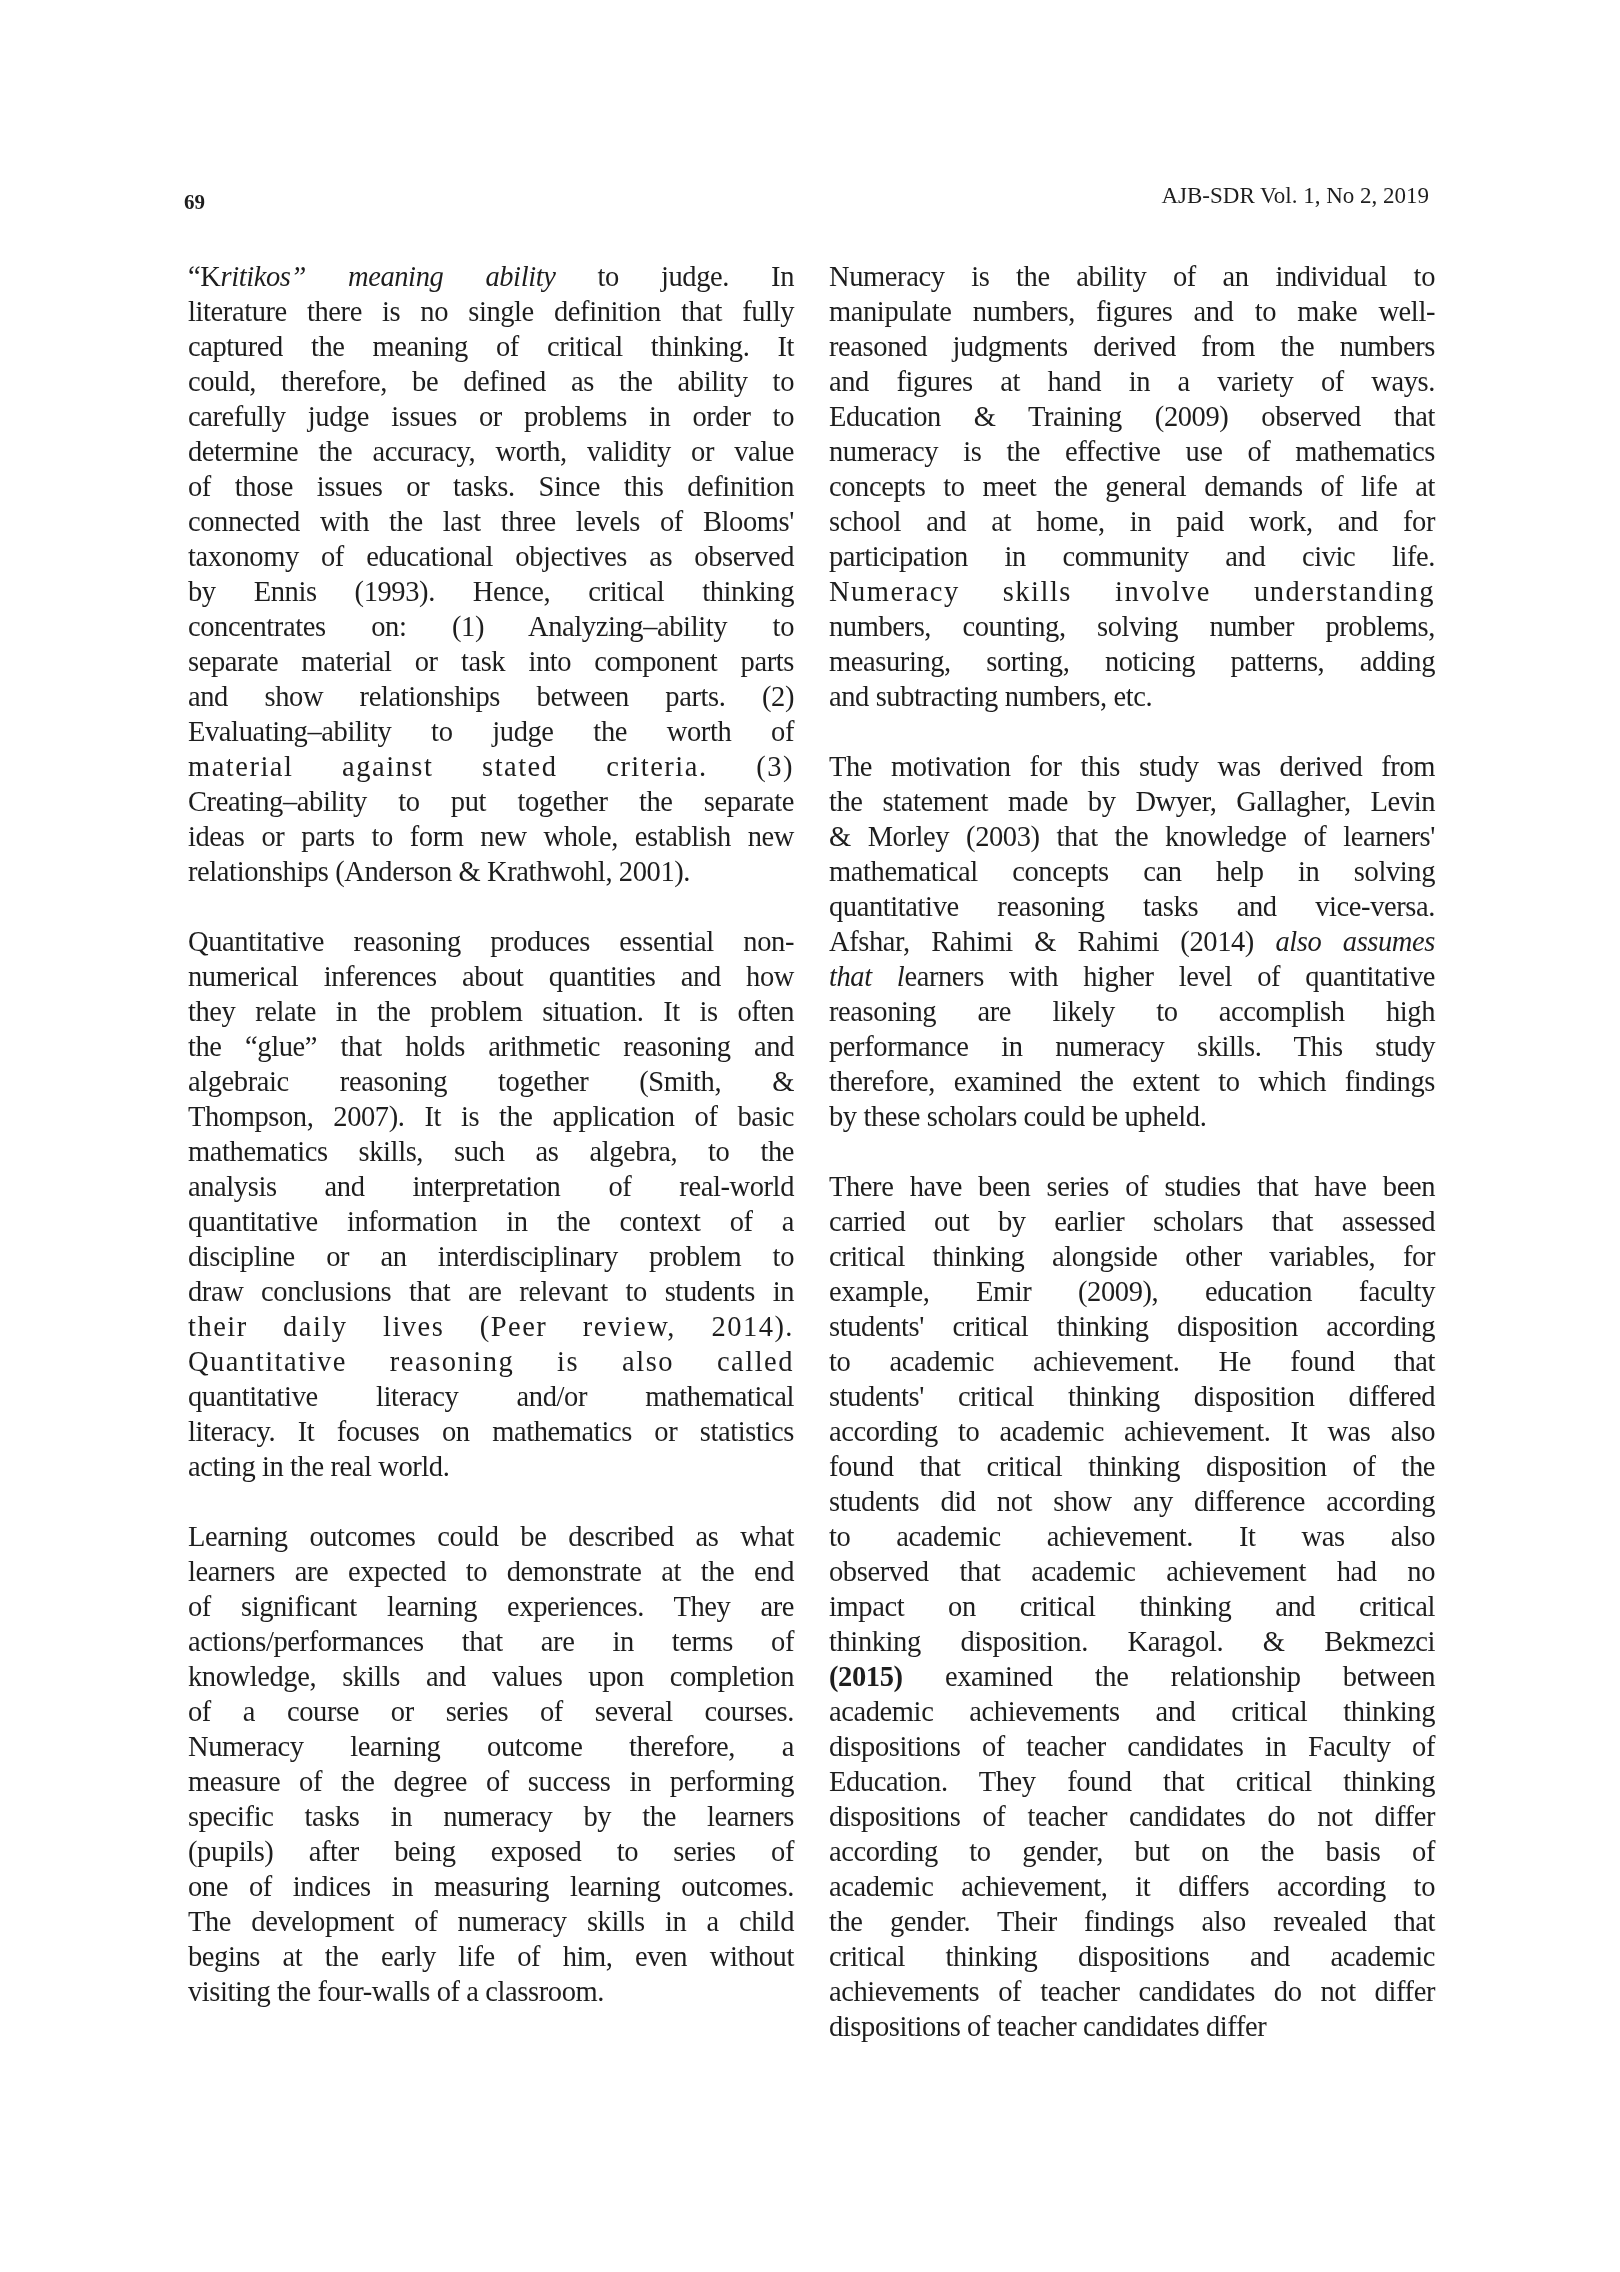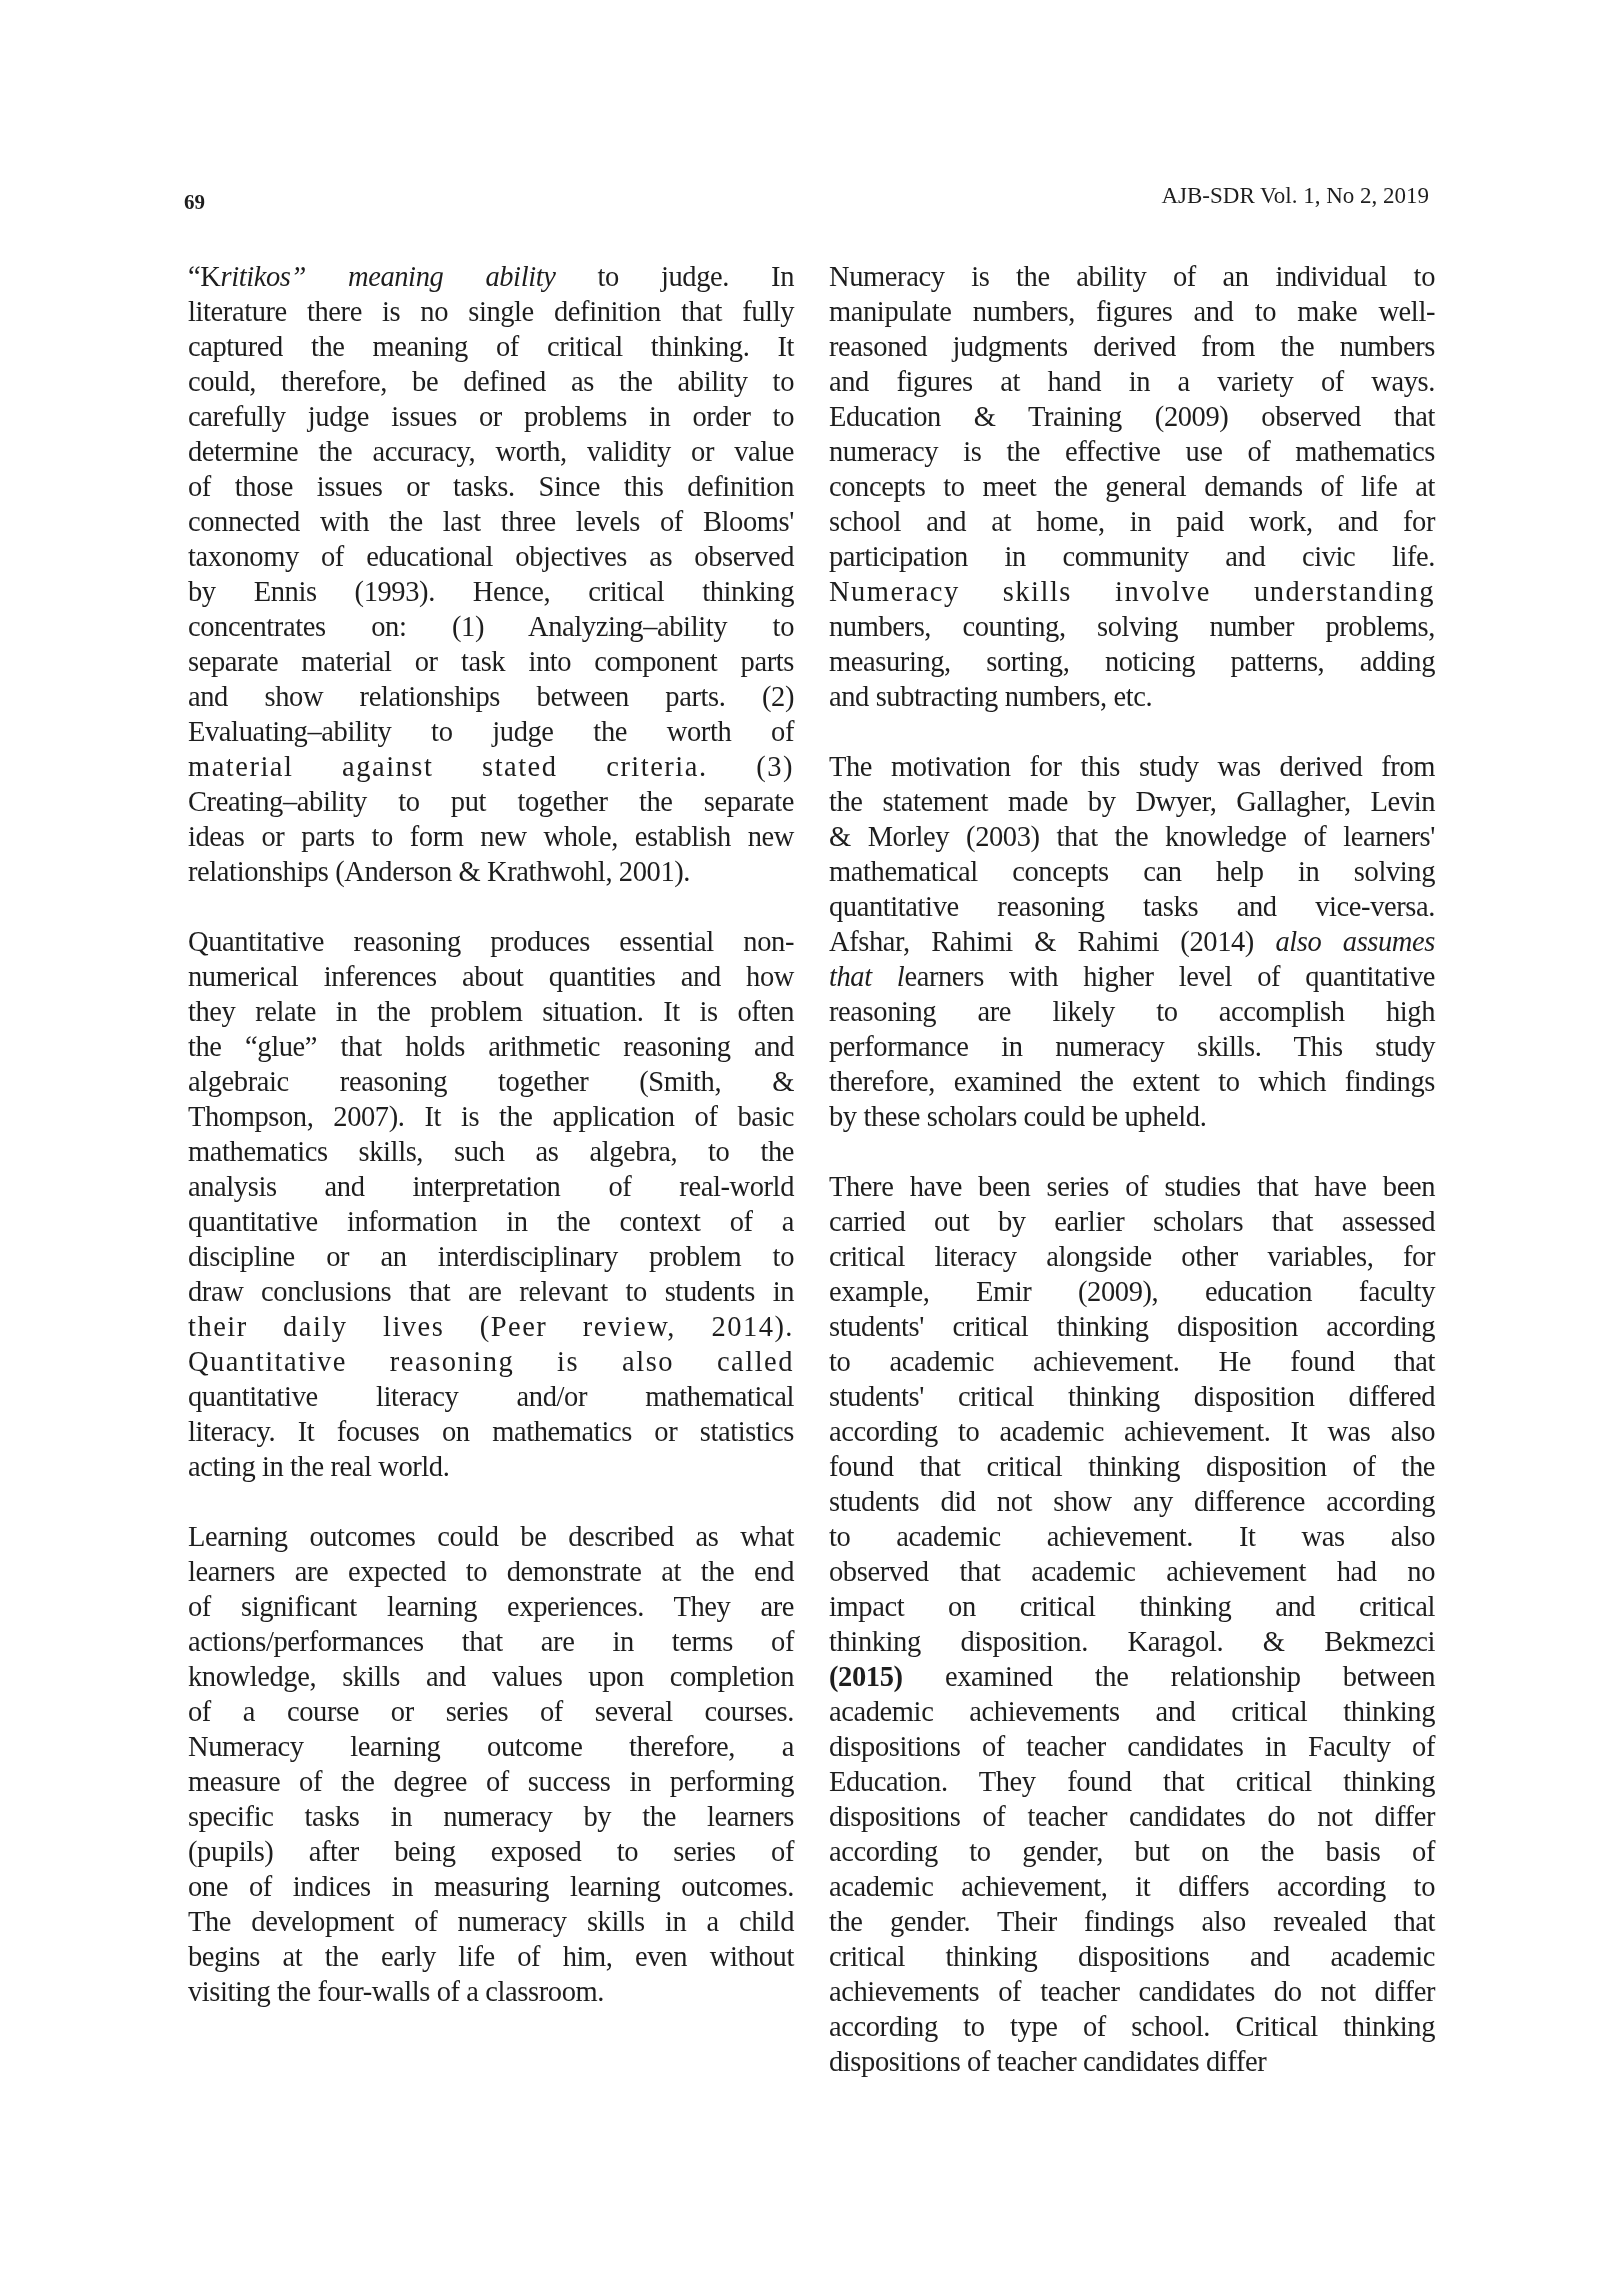--- a/index.html
+++ b/index.html
@@ -121,21 +121,21 @@
       <span class="line"><span>Afshar, Rahimi &amp; Rahimi (2014) </span><span class="it">also assumes</span></span>
       <span class="line"><span class="it">that l</span><span>earners with higher level of quantitative</span></span>
       <span class="line">reasoning are likely to accomplish high</span>
       <span class="line">performance in numeracy skills. This study</span>
       <span class="line">therefore, examined the extent to which findings</span>
       <span class="line last">by these scholars could be upheld.</span>
     </div>
     <div class="para">
       <span class="line">There have been series of studies that have been</span>
       <span class="line">carried out by earlier scholars that assessed</span>
-      <span class="line">critical literacy alongside other variables, for</span>
+      <span class="line">critical thinking alongside other variables, for</span>
       <span class="line">example, Emir (2009), education faculty</span>
       <span class="line">students' critical thinking disposition according</span>
       <span class="line">to academic achievement. He found that</span>
       <span class="line">students' critical thinking disposition differed</span>
       <span class="line">according to academic achievement. It was also</span>
       <span class="line">found that critical thinking disposition of the</span>
       <span class="line">students did not show any difference according</span>
       <span class="line">to academic achievement. It was also</span>
       <span class="line">observed that academic achievement had no</span>
       <span class="line">impact on critical thinking and critical</span>
@@ -143,17 +143,16 @@
       <span class="line"><span class="bd">(2015)</span><span> examined the relationship between</span></span>
       <span class="line">academic achievements and critical thinking</span>
       <span class="line">dispositions of teacher candidates in Faculty of</span>
       <span class="line">Education. They found that critical thinking</span>
       <span class="line">dispositions of teacher candidates do not differ</span>
       <span class="line">according to gender, but on the basis of</span>
       <span class="line">academic achievement, it differs according to</span>
       <span class="line">the gender. Their findings also revealed that</span>
       <span class="line">critical thinking dispositions and academic</span>
       <span class="line">achievements of teacher candidates do not differ</span>
-      <span class="line">according to type of school. Critical thinking</span>
       <span class="line last">dispositions of teacher candidates differ</span>
     </div>
   </div>
 
 
 </body></html>

